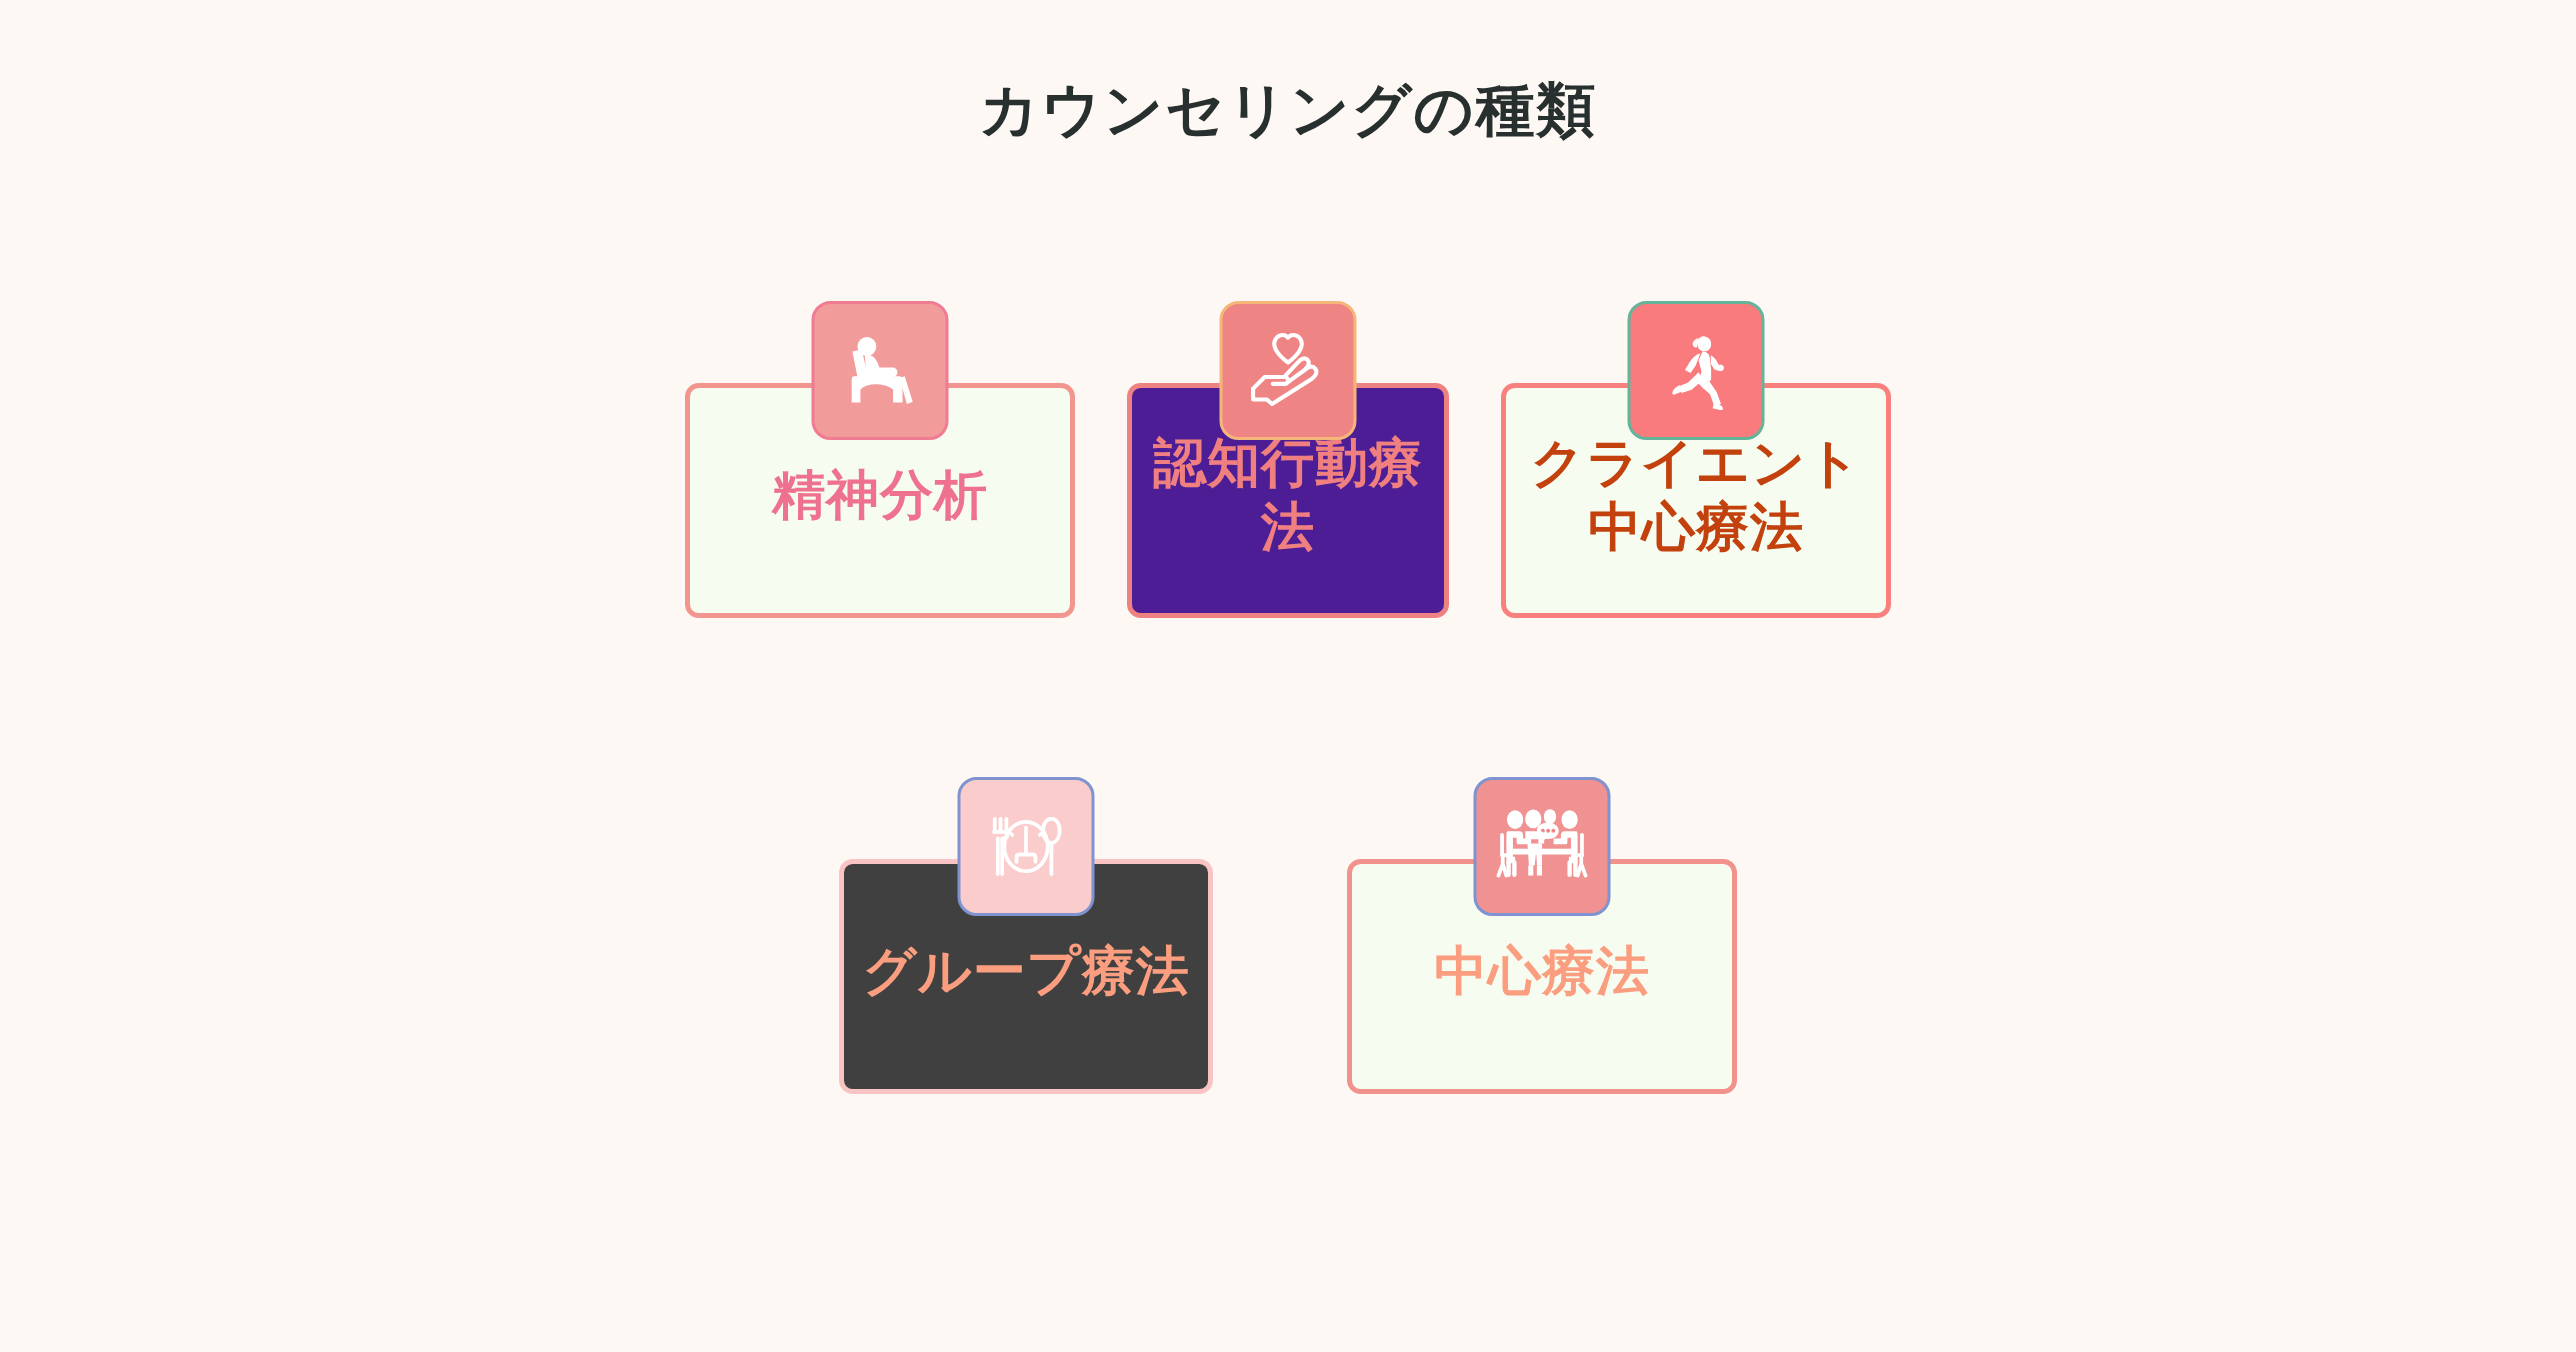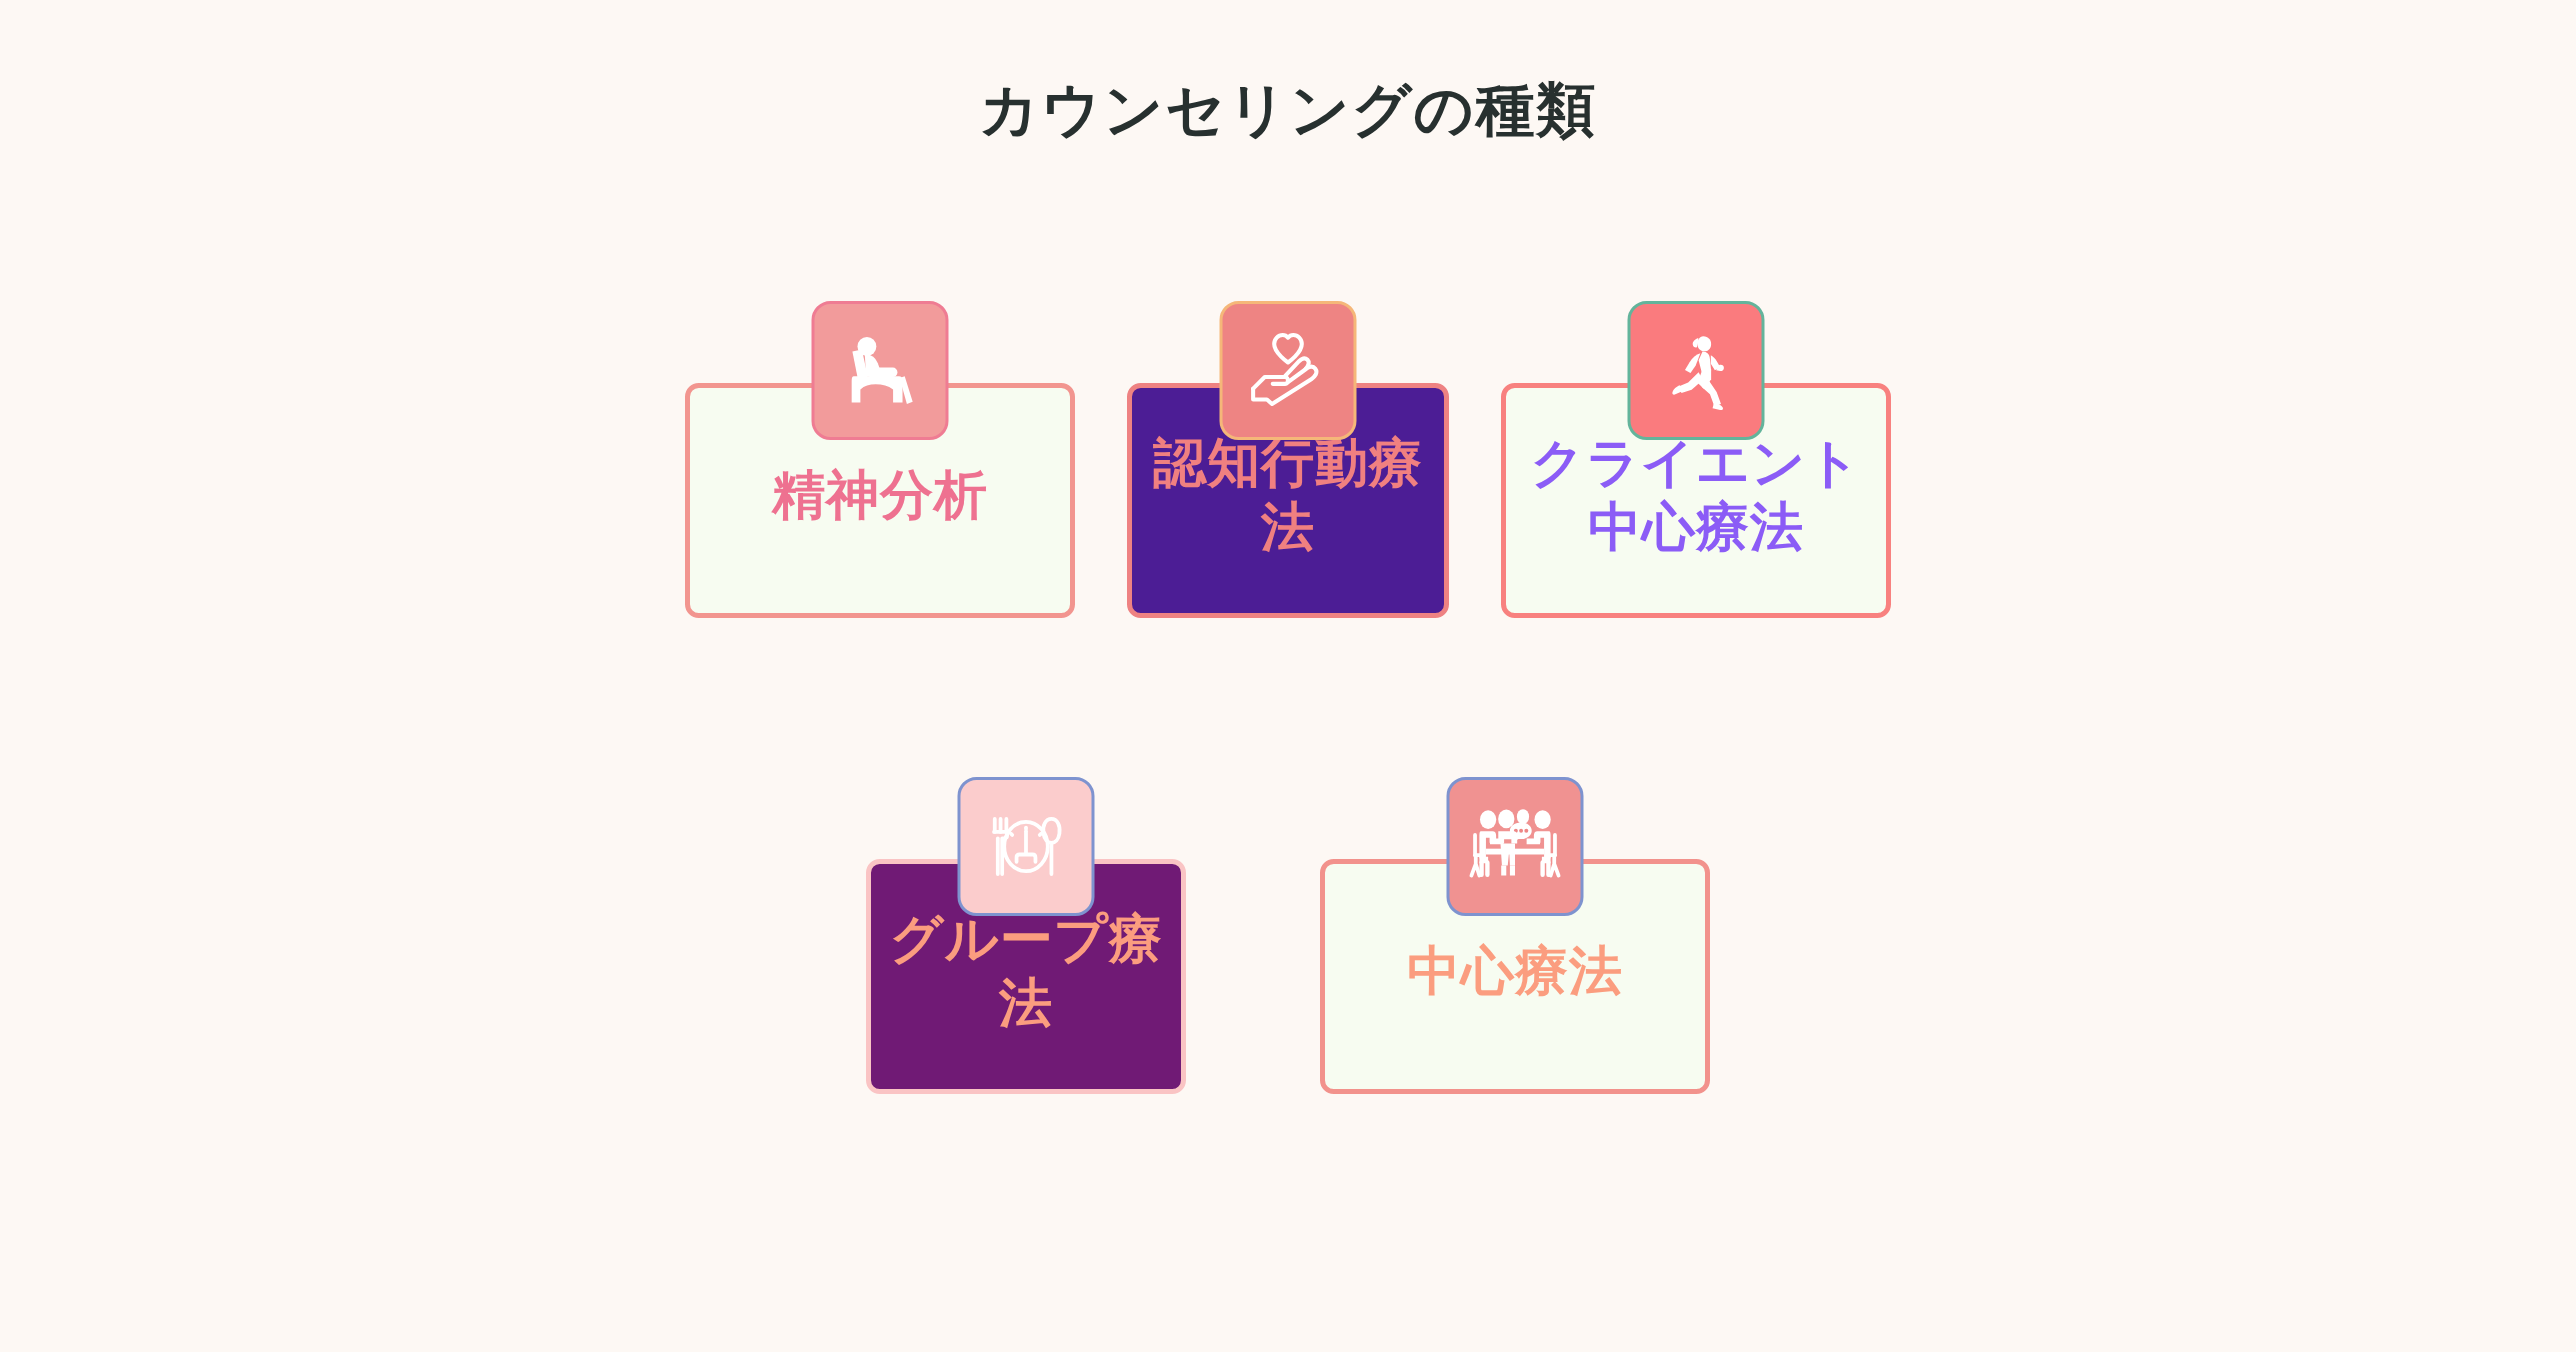--- a/index.html
+++ b/index.html
@@ -151,21 +151,21 @@
             <path d="M47.8 28.4 C49.6 27.6 51.2 28.6 51.2 30.2 C51.2 31.6 50 32.6 48.6 32.4 L45.8 31.8 Z" fill="#fff"></path>
             <path d="M36.2 32 L42.4 31 L42.4 38.2 L37.4 44.6 L33 40.4 Z" fill="#fff"></path>
             <path d="M40.6 38.5 L46.2 46.8 L49.2 55 L44.6 56.6 L41.6 48.4 L35.8 43.2 Z" fill="#fff"></path>
             <path d="M44.2 54.8 C46.6 54.2 49.4 55.6 50.4 57.4 C51 58.6 50 59.4 48.6 59.2 L43.4 58 Z" fill="#fff"></path>
             <path d="M33.8 33.2 L36.6 38.6 L29 45.2 L22 47.4 L20 43 L26.6 40.2 Z" fill="#fff"></path>
             <path d="M20.8 42.2 C18.6 43 16.4 45 15.8 47 C15.4 48.4 16.6 49 17.8 48.4 L22.6 46.2 Z" fill="#fff"></path>
           </svg>
         </span>
       </div>
       <div class="card" id="card-2" style="width: 390px; height: 235px; border-color: rgb(248, 129, 127); background: rgb(247, 252, 241);">
-        <div class="card-label" style="color: #8b5cf6;">クライエント
+        <div class="card-label" style="color: #c2410c;">クライエント
 中心療法</div>
       </div>
     </div>
 
   </div>
 
   <div class="row row-2">
 
     <div class="card-wrap">
       <div class="badge" id="badge-3" style="background: rgb(251, 204, 204); border-color: rgb(126, 147, 207);">
@@ -182,21 +182,21 @@
               <path d="M14.5 13 V22"></path>
               <path d="M18.5 13 V22"></path>
               <path d="M10 22 H19 V24.5 Q19 26.5 16.8 26.5 H15.6 V51"></path>
               <path d="M12.6 26.5 V51"></path>
               <path d="M49.5 13 C53.5 13 55.8 17.5 55 23 C54.4 27.2 52 29.5 49.5 29.5 C47 29.5 44.6 27.2 44 23 C43.2 17.5 45.5 13 49.5 13 Z"></path>
               <path d="M49.5 29.5 V51"></path>
             </g>
           </svg>
         </span>
       </div>
-      <div class="card" id="card-3" style="width: 320px; height: 235px; border-color: rgb(250, 196, 196); background: #701a75;">
+      <div class="card" id="card-3" style="width: 374px; height: 235px; border-color: rgb(250, 196, 196); background: #404040;">
         <div class="card-label" style="color: rgb(251, 157, 127);">グループ療法</div>
       </div>
     </div>
 
     <div class="card-wrap">
       <div class="badge" id="badge-4" style="background: rgb(240, 146, 145); border-color: rgb(126, 147, 207);">
         <span>
           <svg width="93" height="93" viewBox="0 0 64 64" fill="none">
 
             <ellipse cx="13.5" cy="13.5" rx="5.6" ry="6.4" fill="#fff"></ellipse>

